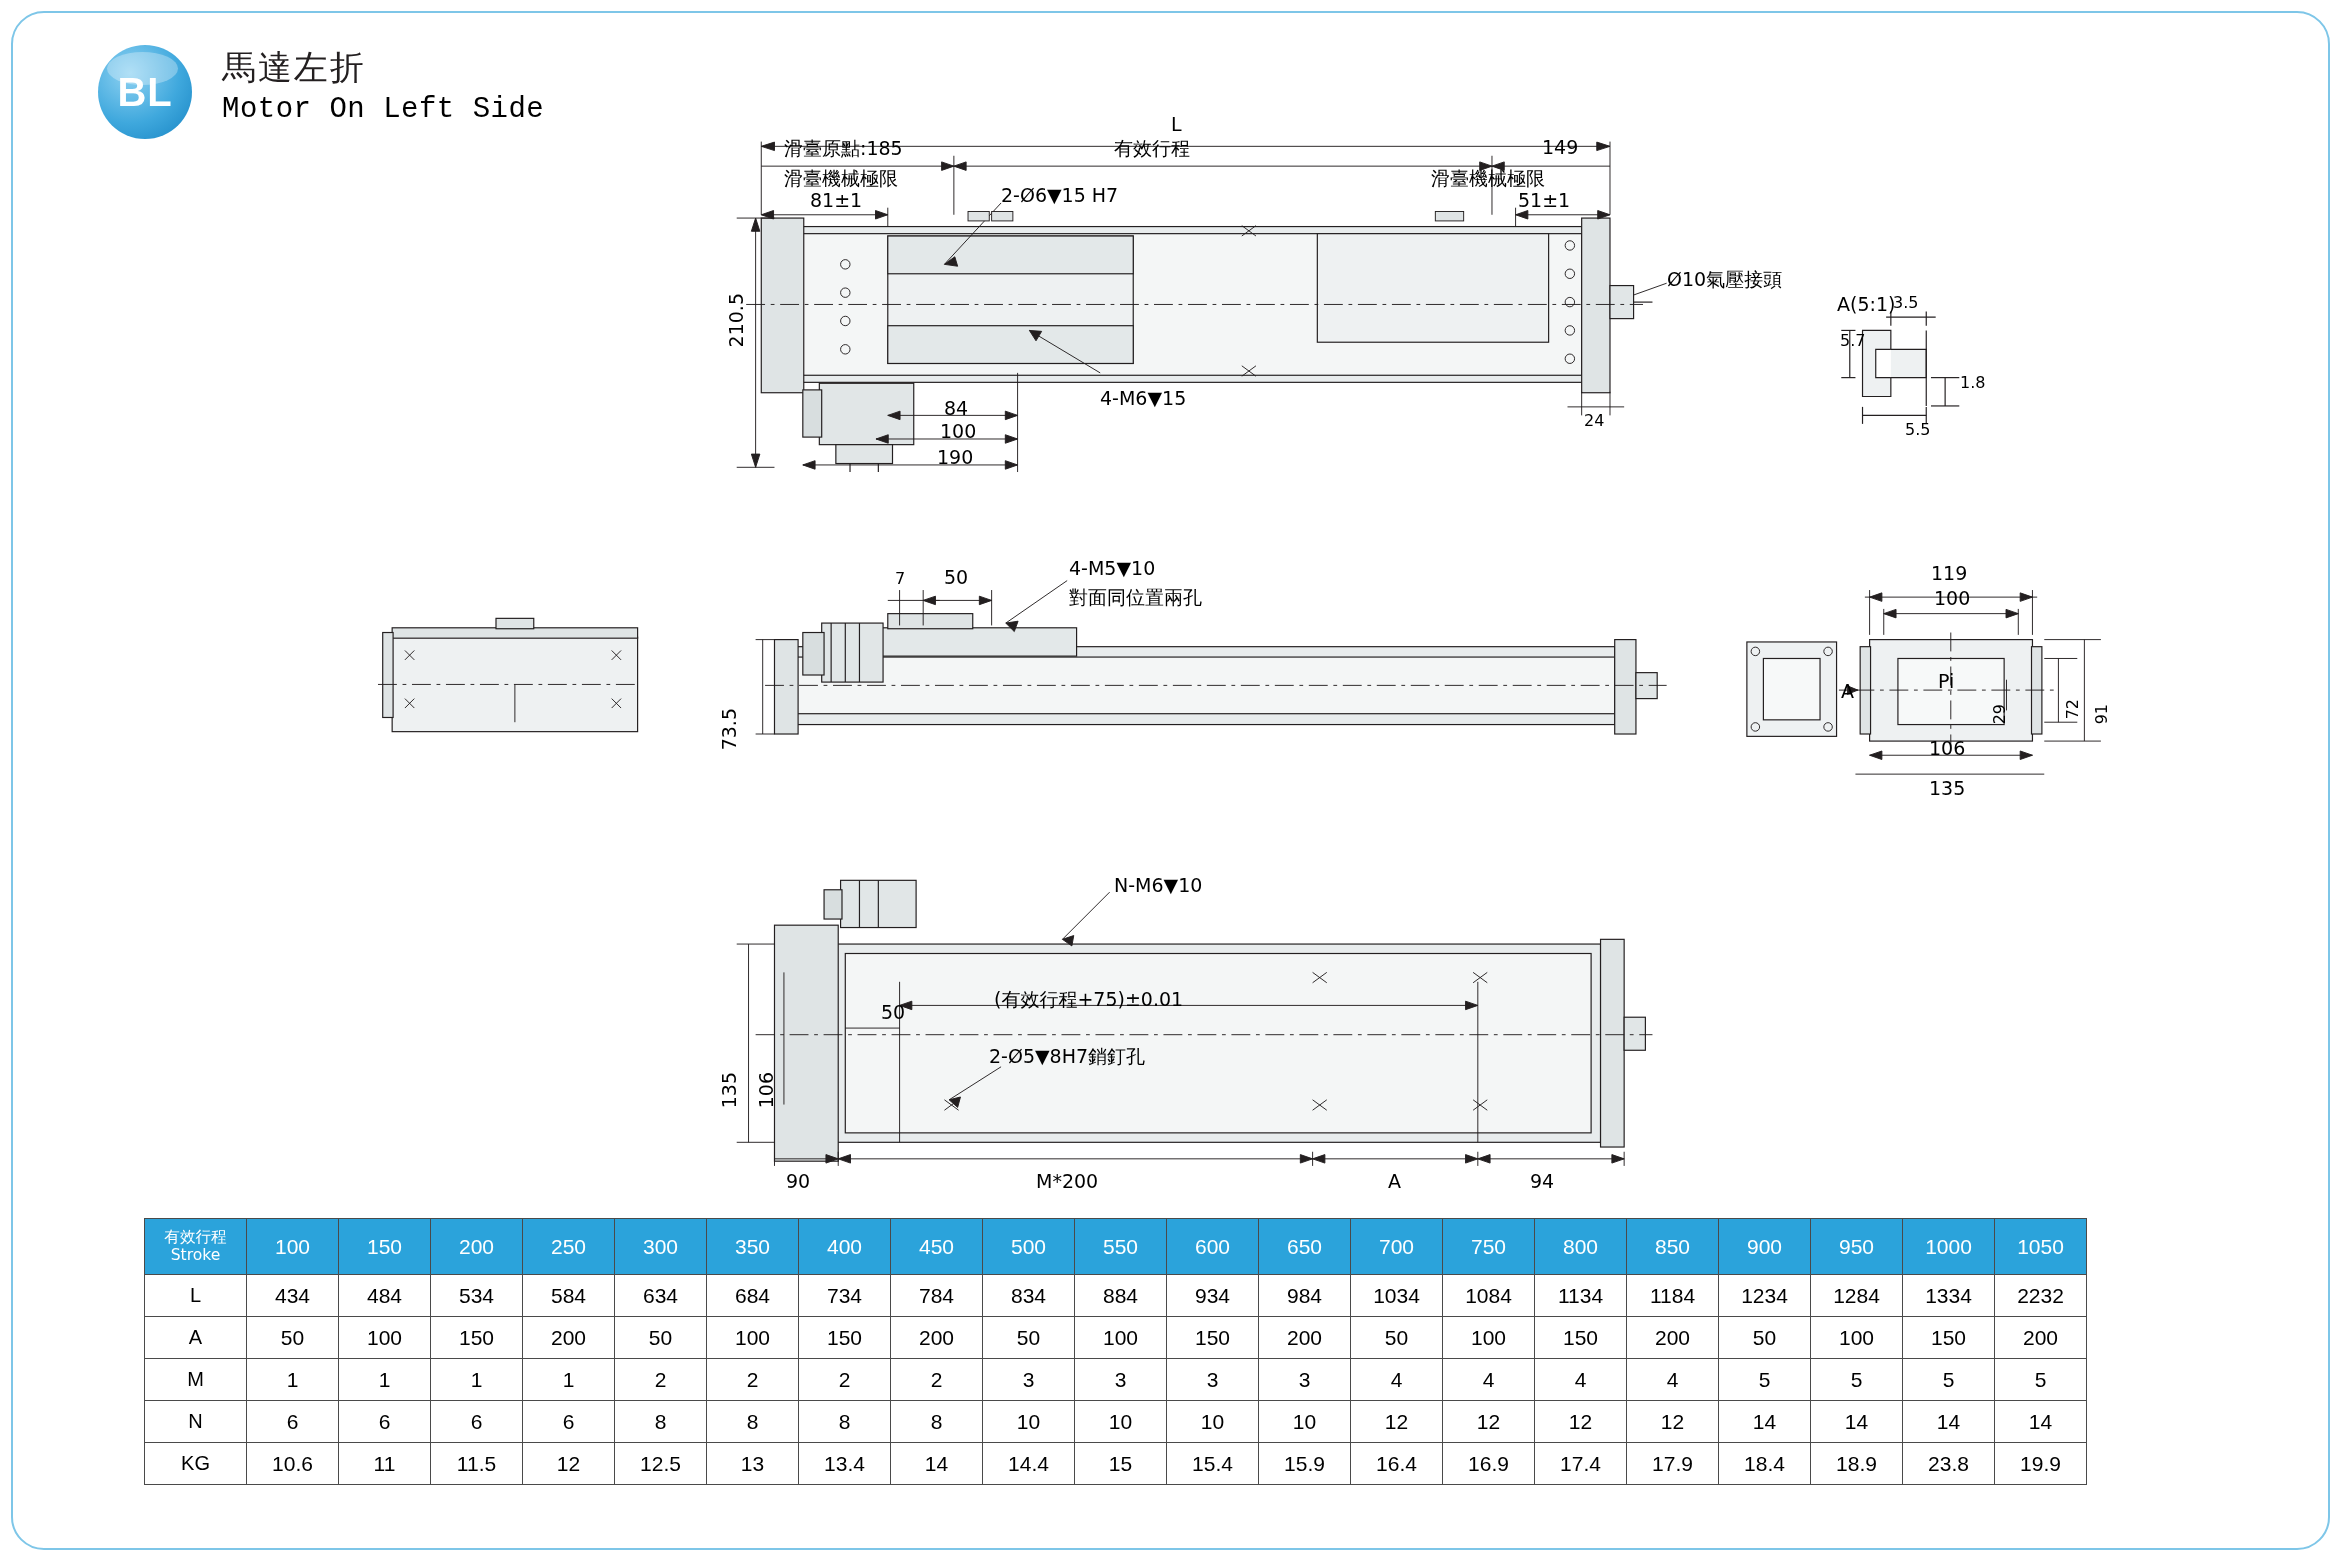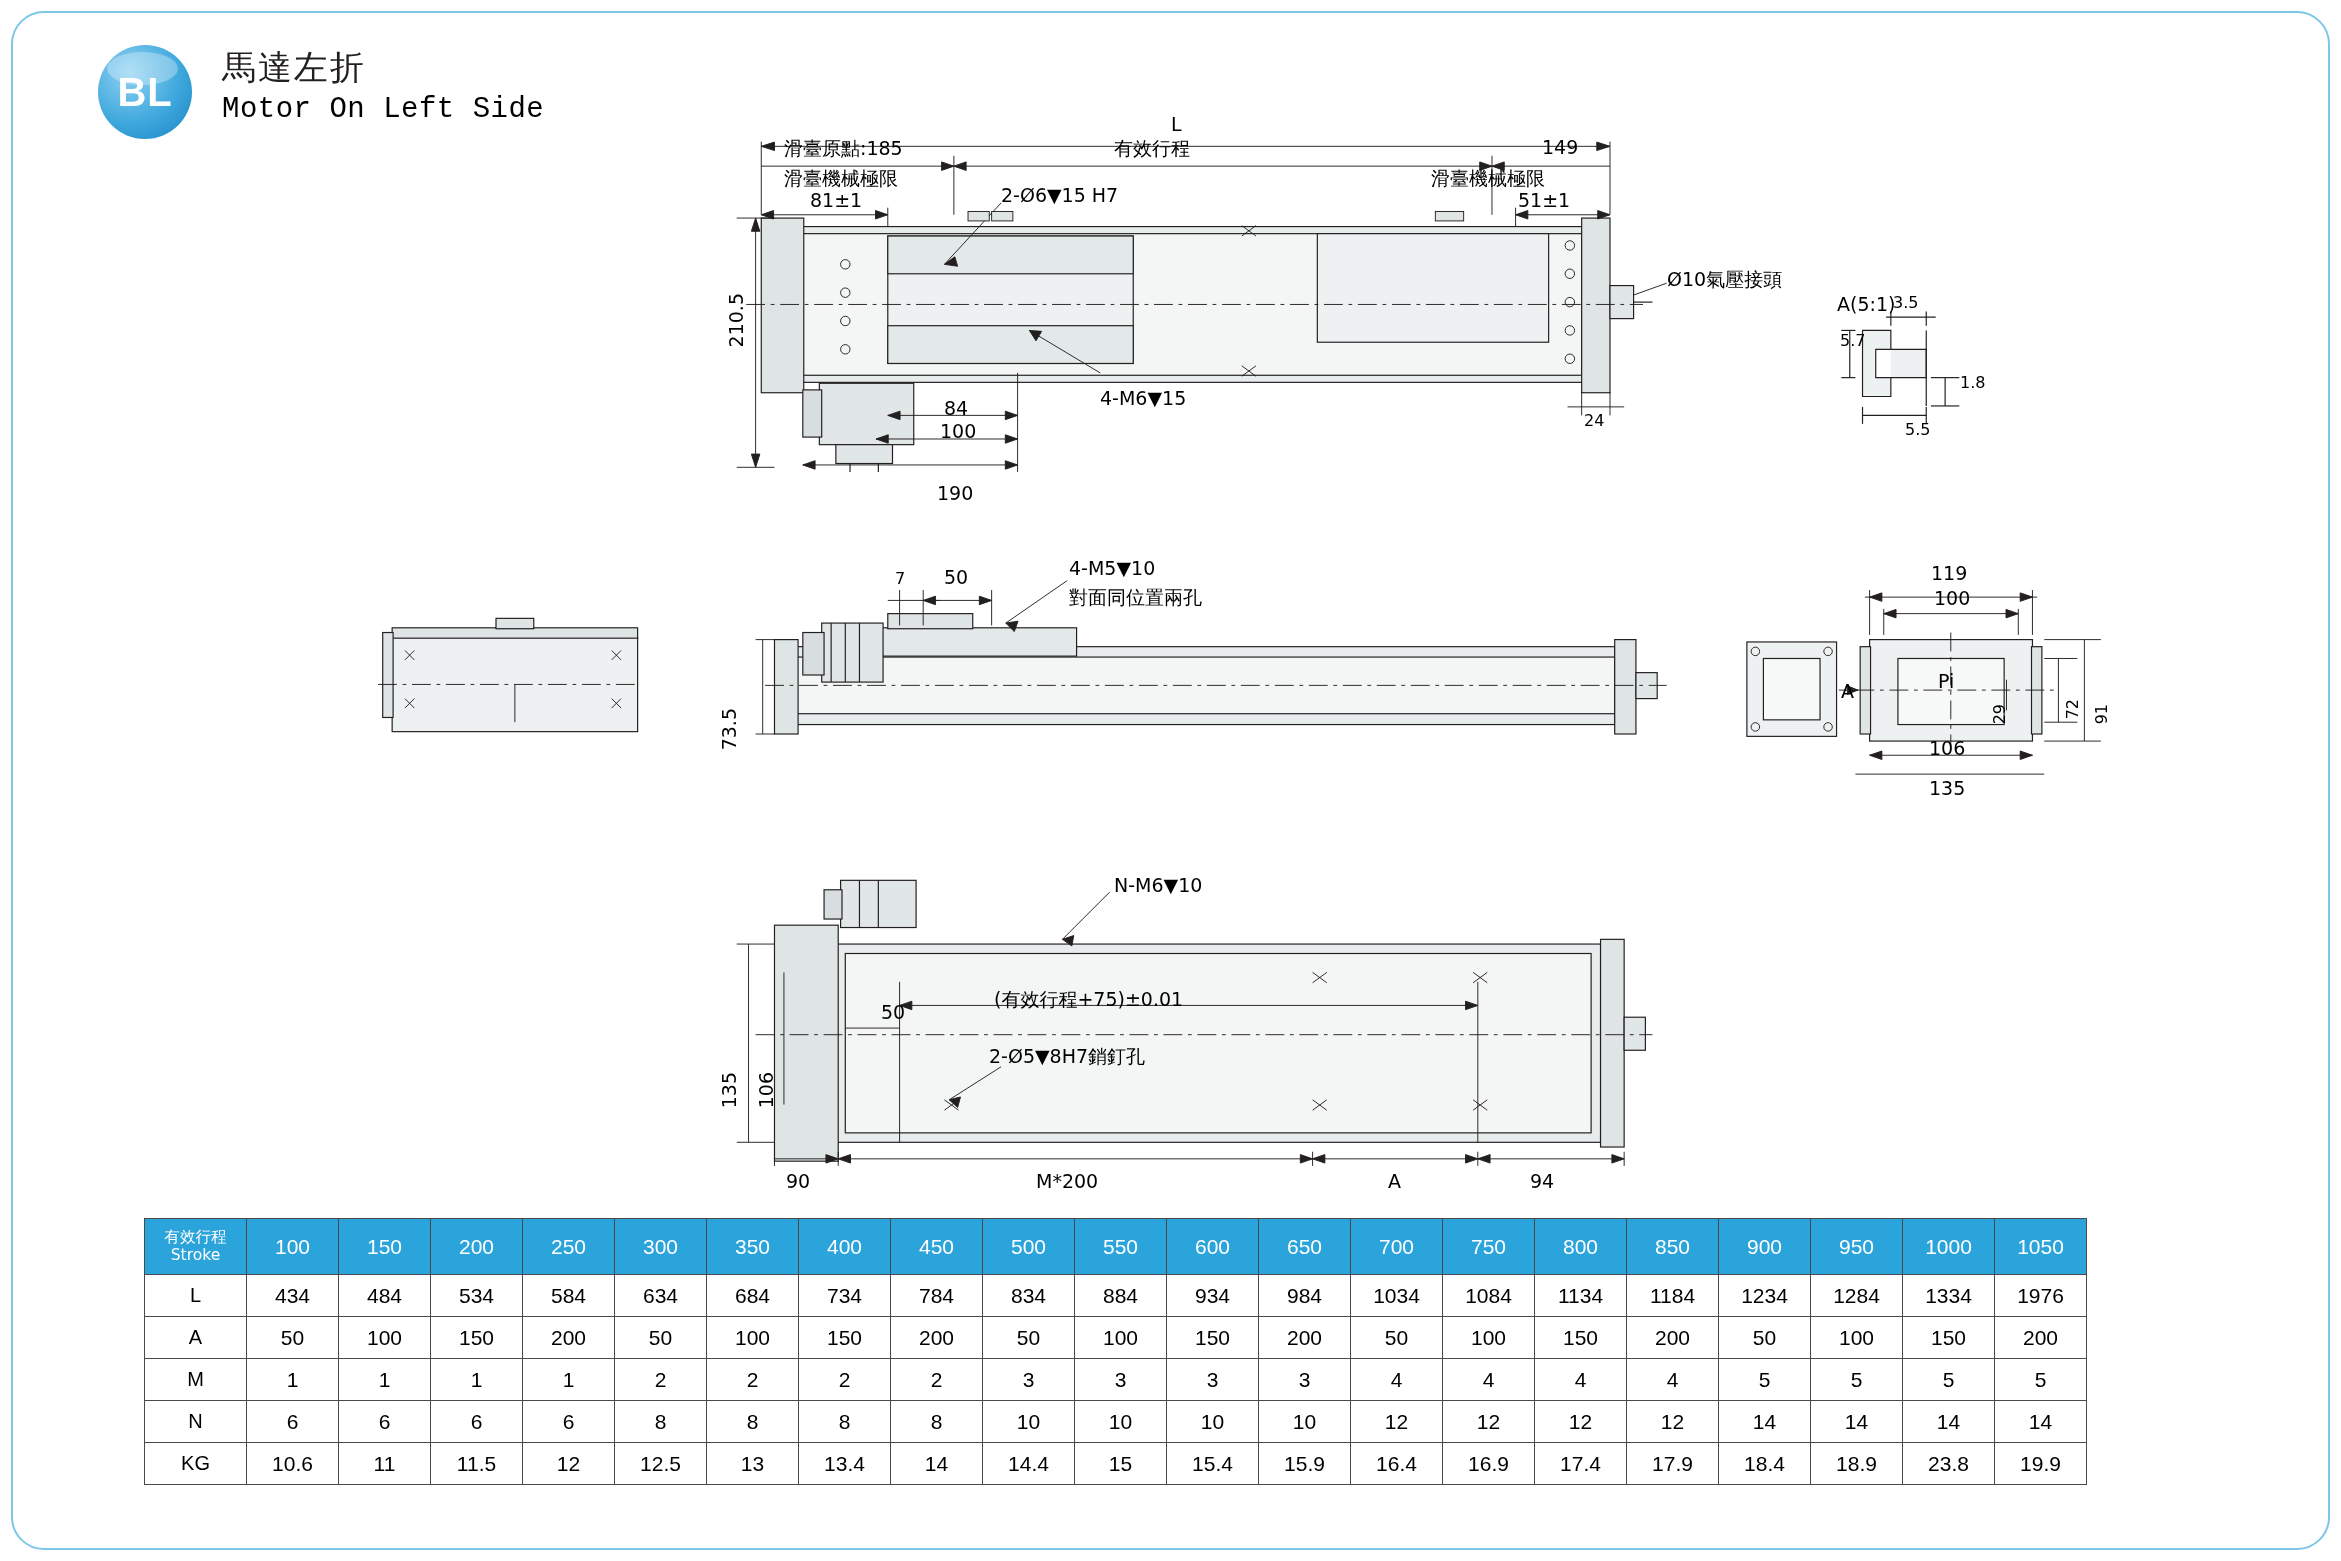--- a/index.html
+++ b/index.html
@@ -404,21 +404,21 @@
   <div class="lbl" style="left:1506px;top:136px;margin-left:36px;">149</div>
   <div class="lbl" style="left:784px;top:166px;">滑臺機械極限</div>
   <div class="lbl" style="left:810px;top:189px;">81±1</div>
   <div class="lbl" style="left:1431px;top:166px;">滑臺機械極限</div>
   <div class="lbl" style="left:1518px;top:189px;">51±1</div>
   <div class="lbl" style="left:1001px;top:184px;">2-Ø6▼15 H7</div>
   <div class="lbl" style="left:1100px;top:387px;">4-M6▼15</div>
   <div class="lbl" style="left:725px;top:293px;transform:rotate(-90deg) translate(-100%,0);transform-origin:0 0;">210.5</div>
   <div class="lbl" style="left:944px;top:397px;">84</div>
   <div class="lbl" style="left:940px;top:420px;">100</div>
-  <div class="lbl" style="left:937px;top:446px;margin-top:36px;">190</div>
+  <div class="lbl" style="left:937px;top:446px;">190</div>
   <div class="lbl sm" style="left:1584px;top:411px;">24</div>
   <div class="lbl" style="left:1667px;top:267px;">Ø10氣壓接頭</div>
 
   <div class="lbl" style="left:1837px;top:293px;">A(5:1)</div>
   <div class="lbl sm" style="left:1893px;top:293px;">3.5</div>
   <div class="lbl sm" style="left:1808px;top:331px;margin-left:32px;">5.7</div>
   <div class="lbl sm" style="left:1960px;top:373px;">1.8</div>
   <div class="lbl sm" style="left:1905px;top:420px;">5.5</div>
 
   <div class="lbl" style="left:1069px;top:557px;">4-M5▼10</div>
@@ -515,21 +515,21 @@
         <td>884</td>
         <td>934</td>
         <td>984</td>
         <td>1034</td>
         <td>1084</td>
         <td>1134</td>
         <td>1184</td>
         <td>1234</td>
         <td>1284</td>
         <td>1334</td>
-        <td>1976</td>
+        <td>2232</td>
       </tr>
       <tr>
         <td class="rowhdr">A</td>
         <td>50</td>
         <td>100</td>
         <td>150</td>
         <td>200</td>
         <td>50</td>
         <td>100</td>
         <td>150</td>

